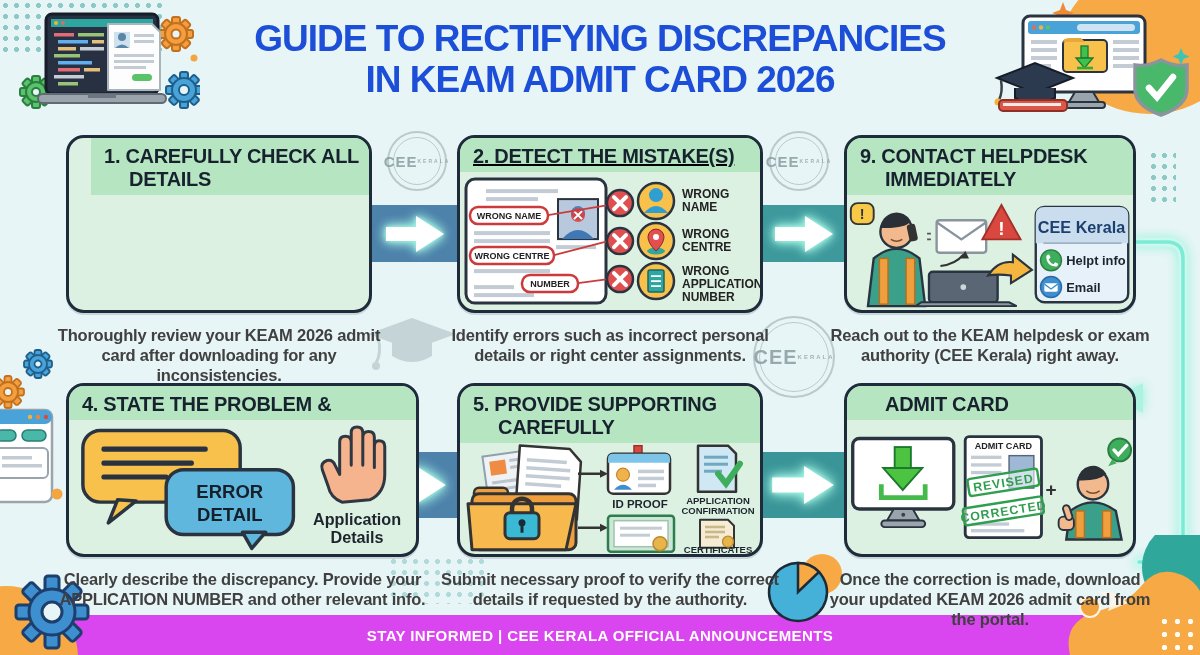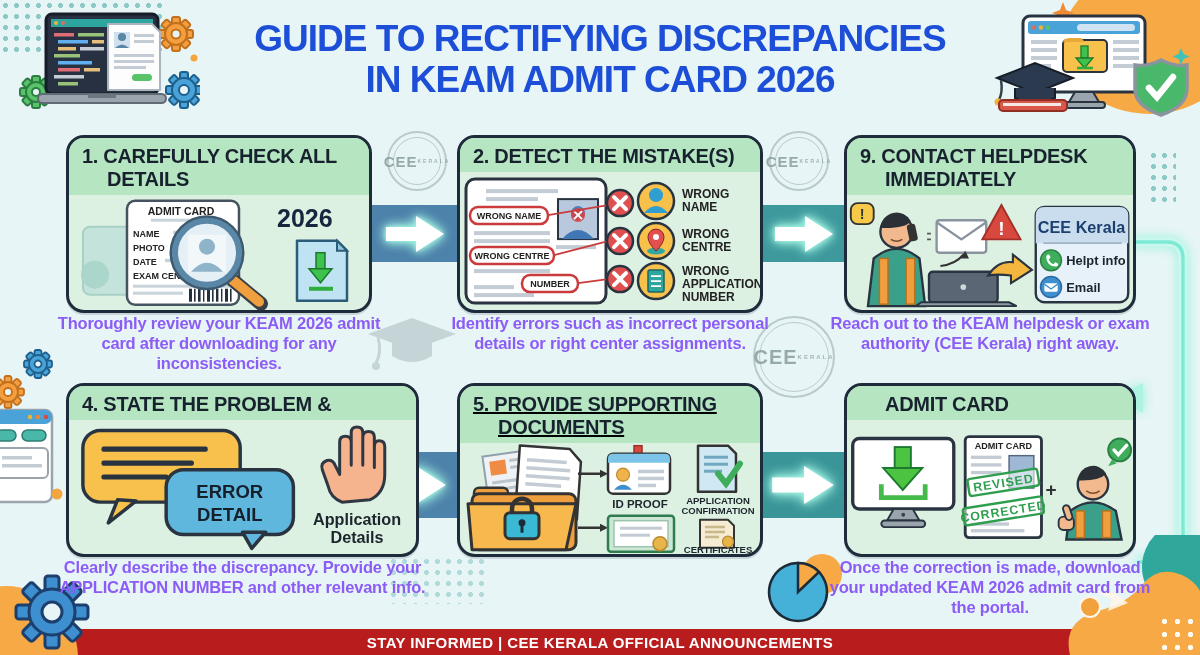--- a/index.html
+++ b/index.html
@@ -13,37 +13,37 @@
          color:#1d4ed8;font-weight:bold;font-size:37px;line-height:1.12;letter-spacing:-1px;}
   
   .cell{position:absolute;z-index:10;}
   .card{border:3.5px solid #1e2b3a;border-radius:18px;background:#ddf1e3;overflow:hidden;
         display:flex;flex-direction:column;box-shadow:0 2px 0 rgba(20,40,60,.15);}
   .card-head{background:#b5e6c1;padding:7px 10px 4px 13px;font-weight:bold;font-size:20px;
              color:#17222e;line-height:1.14;letter-spacing:-0.3px;}
   .card-head .indent{padding-left:25px;}
   .card-art{flex:1;position:relative;}
   .card-art svg{position:absolute;left:0;top:0;width:100%;height:100%;}
-  .caption{margin:0 -20px 0;font-size:16.5px;font-weight:bold;color:#8b5cf6;text-align:center;
+  .caption{margin:12px -20px 0;font-size:16.5px;font-weight:bold;color:#404040;text-align:center;
            line-height:1.22;letter-spacing:-0.2px;}
   svg text{font-family:"Liberation Sans",sans-serif;font-weight:bold;}
   
   .band{position:absolute;z-index:8;display:flex;align-items:center;justify-content:center;}
   .band svg{overflow:visible;}
   .band path{fill:#ffffff;filter:drop-shadow(0 0 6px #8ef2dc) drop-shadow(0 0 2px #c4fff1);}
   
   .stamp{position:absolute;z-index:2;border:2.5px solid rgba(110,132,136,.5);border-radius:50%;opacity:.75;}
   .stamp-inner{position:absolute;inset:4px;border:1.5px solid rgba(110,132,136,.5);border-radius:50%;
                display:flex;align-items:center;justify-content:center;}
   .stamp-cee{font-weight:bold;color:rgba(95,117,122,.8);letter-spacing:1px;}
   .stamp-sub{font-weight:bold;color:rgba(95,117,122,.7);letter-spacing:2px;}
   .deco{position:absolute;z-index:6;}
   .wm{position:absolute;z-index:2;opacity:.32;}
   .connector{position:absolute;z-index:3;}
-  .footer{position:absolute;left:0;right:0;bottom:0;height:26px;background:#b91c1c;z-index:4;
+  .footer{position:absolute;left:0;right:0;bottom:0;height:40px;background:#d946ef;z-index:4;
           display:flex;align-items:center;justify-content:center;color:#fff;font-weight:bold;
           font-size:15px;letter-spacing:.4px;}
 </style>
 </head>
 <body>
 
 <div class="stage">
 
   <div class="dots-teal" style="left:0;top:0;width:165px;height:58px;"></div>
   <div class="dots-teal" style="left:1148px;top:150px;width:28px;height:58px;"></div>
@@ -103,21 +103,21 @@
         <path d="M4 14 h30 v-11 l28 18 -28 18 v-11 h-30 z"></path>
       </svg>
   </div>
 
   <div class="title">
     <div>GUIDE TO RECTIFYING DISCREPANCIES</div>
     <div>IN KEAM ADMIT CARD 2026</div>
   </div>
 
   <div class="cell" style="left:66px;top:135px;width:306px;">
-    <div class="card" style="height:172px;">
+    <div class="card" style="height:172px;align-items:flex-end;">
       <div class="card-head">
         <div>1. CAREFULLY CHECK ALL</div>
         <div class="indent">DETAILS</div>
       </div>
       <div class="card-art">
         <svg viewBox="0 0 300 112" preserveAspectRatio="xMidYMid meet">
           <rect x="14" y="30" width="66" height="68" rx="7" fill="#bfe0d8" stroke="#9cc8bd" stroke-width="2" opacity=".8"></rect>
           <circle cx="26" cy="78" r="14" fill="#a9d4c9" opacity=".9"></circle>
           <rect x="58" y="4" width="112" height="104" rx="8" fill="#ffffff" stroke="#44535f" stroke-width="2.5"></rect>
           <text x="112" y="18" font-size="10.5" fill="#222" text-anchor="middle">ADMIT CARD</text>
@@ -160,21 +160,21 @@
             <circle cx="138" cy="50" r="8" fill="#8fb3c9"></circle>
             <path d="M122 75 q16 -18 32 0 z" fill="#8fb3c9"></path>
           </g>
         </svg>
       </div>
     </div>
     <div class="caption">Thoroughly review your KEAM 2026 admit card after downloading for any inconsistencies.</div>
   </div>
 
   <div class="cell" style="left:457px;top:135px;width:306px;">
-    <div class="card" style="height:172px;">
+    <div class="card" style="height:172px;text-decoration:underline;">
       <div class="card-head">
         <div>2. DETECT THE MISTAKE(S)</div>
       </div>
       <div class="card-art">
         <svg viewBox="0 0 300 132" preserveAspectRatio="xMidYMid meet">
           <rect x="6" y="4" width="140" height="124" rx="9" fill="#ffffff" stroke="#2a3440" stroke-width="3"></rect>
           <g fill="#c3ccd4">
             <rect x="26" y="14" width="72" height="4"></rect>
               <rect x="26" y="22" width="52" height="4"></rect>
             <rect x="14" y="56" width="76" height="4"></rect>
@@ -332,24 +332,24 @@
           </g>
           <text x="249" y="86" font-size="14" fill="#1c242c" text-anchor="middle">Application</text>
           <text x="249" y="101" font-size="14" fill="#1c242c" text-anchor="middle">Details</text>
         </svg>
       </div>
     </div>
     <div class="caption">Clearly describe the discrepancy. Provide your APPLICATION NUMBER and other relevant info.</div>
   </div>
 
   <div class="cell" style="left:457px;top:383px;width:306px;">
-    <div class="card" style="height:168px;text-decoration:underline;">
+    <div class="card" style="height:168px;">
       <div class="card-head">
         <div>5. PROVIDE SUPPORTING</div>
-        <div class="indent">DOCUMENTS</div>
+        <div class="indent">CAREFULLY</div>
       </div>
       <div class="card-art">
         <svg viewBox="0 0 300 110" preserveAspectRatio="xMidYMid meet">
           <g transform="rotate(-8 60 36)">
             <rect x="26" y="8" width="58" height="62" fill="#eef2f5" stroke="#90a0ac" stroke-width="2"></rect>
             <rect x="32" y="14" width="16" height="14" fill="#ef8b43"></rect>
             <rect x="52" y="14" width="26" height="3" fill="#b9c4cc"></rect>
               <rect x="52" y="21" width="26" height="3" fill="#b9c4cc"></rect>
             <rect x="32" y="34" width="46" height="3" fill="#b9c4cc"></rect>
               <rect x="32" y="41" width="46" height="3" fill="#b9c4cc"></rect>
@@ -414,20 +414,21 @@
                 <rect x="245" y="82" width="20" height="2.6"></rect>
                 <rect x="245" y="87" width="20" height="2.6"></rect>
                 <rect x="245" y="92" width="14" height="2.6"></rect>
               </g>
             <circle cx="268" cy="98" r="5.5" fill="#e8b54a" stroke="#b98a2e" stroke-width="1.3"></circle>
           </g>
           <text x="258" y="109" font-size="9.5" fill="#1c242c" text-anchor="middle">CERTIFICATES</text>
         </svg>
       </div>
     </div>
+    <div class="caption">Submit necessary proof to verify the correct details if requested by the authority.</div>
   </div>
 
   <div class="cell" style="left:844px;top:383px;width:292px;">
     <div class="card" style="height:168px;">
       <div class="card-head">
         <div class="indent">ADMIT CARD</div>
       </div>
       <div class="card-art">
         <svg viewBox="0 0 300 110" preserveAspectRatio="xMidYMid meet">
           <g>

